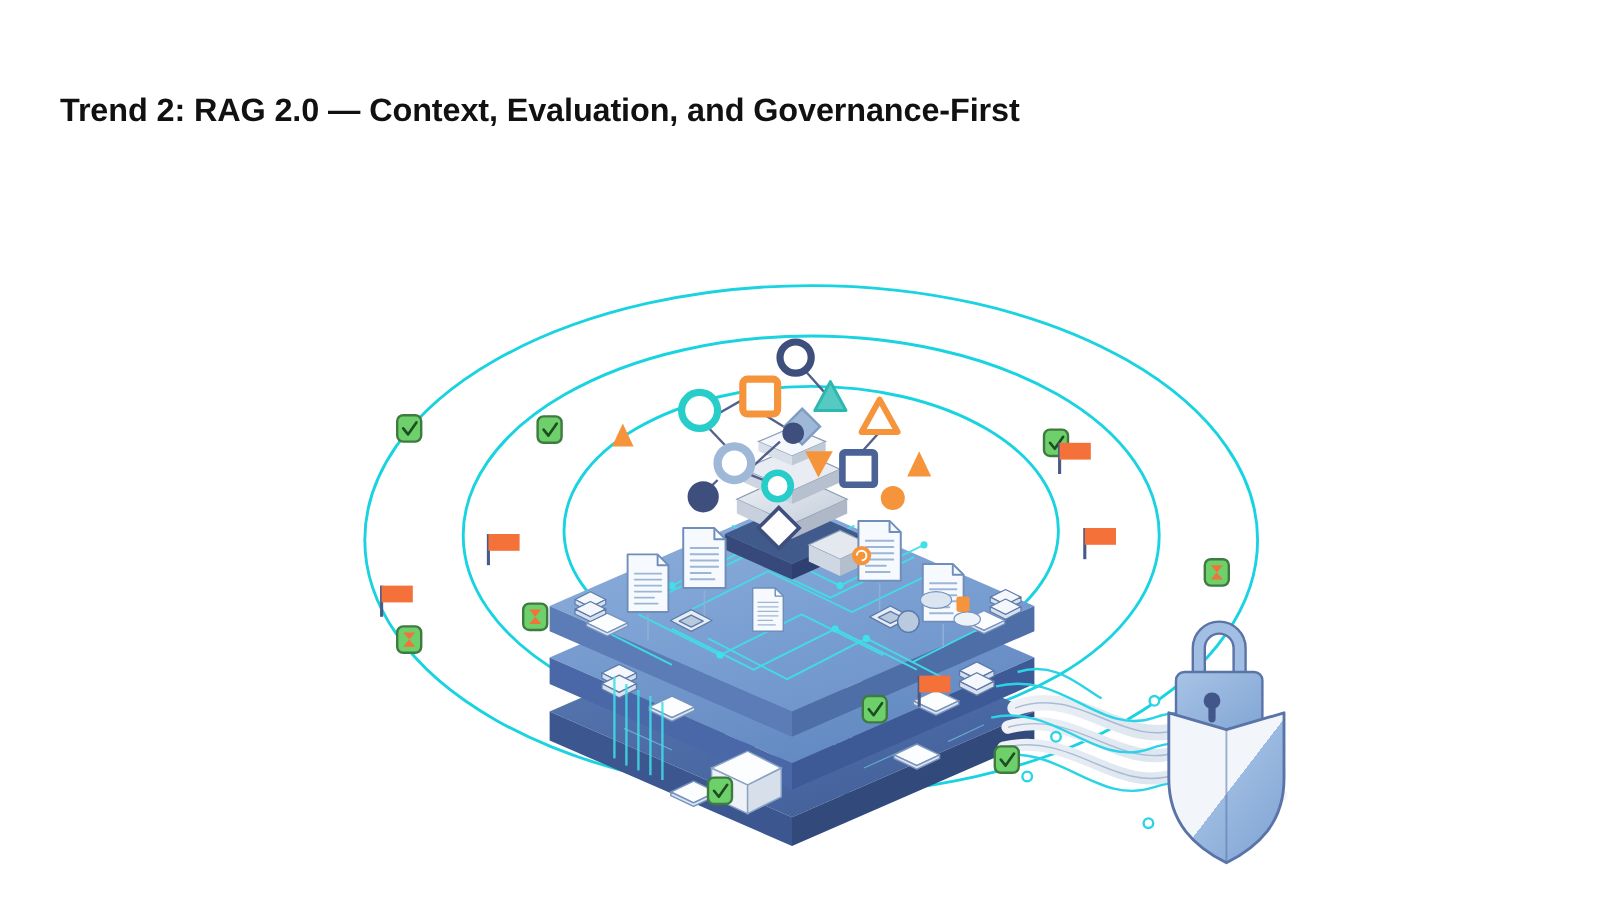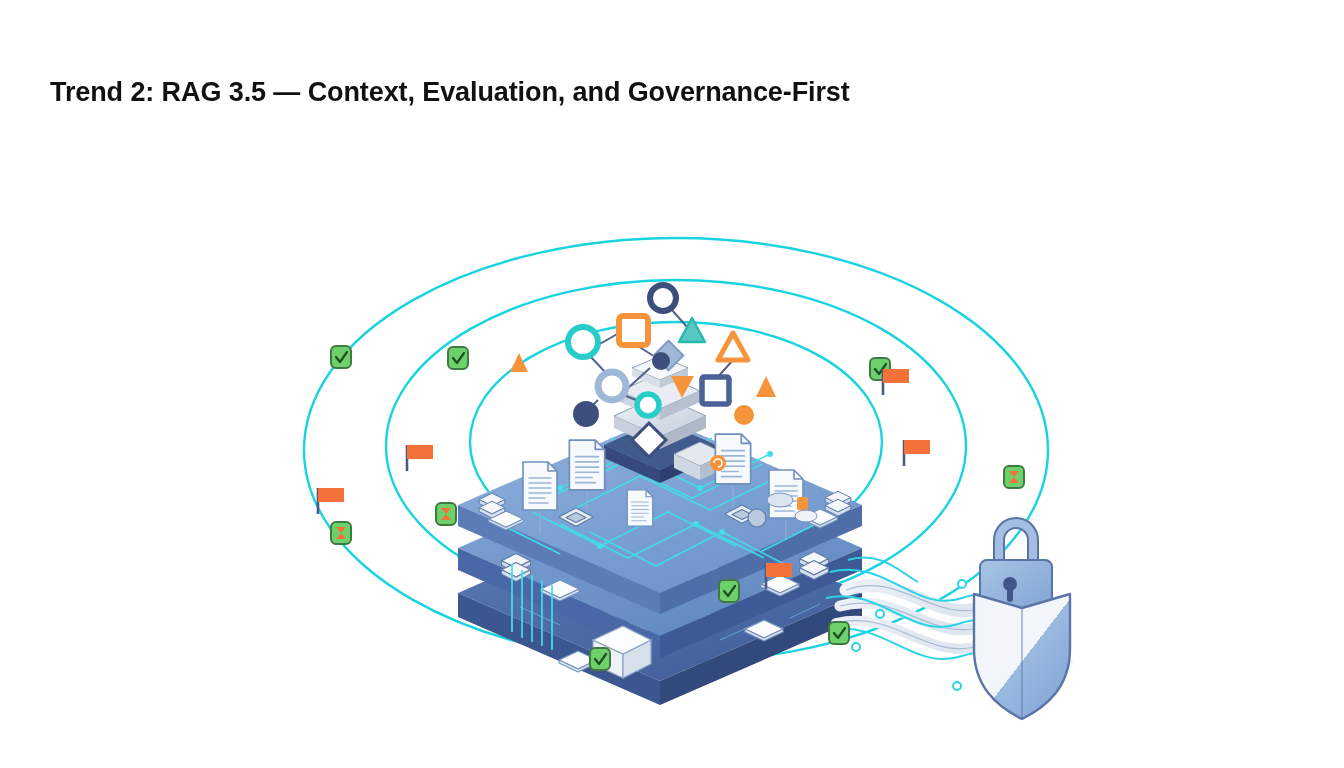--- a/index.html
+++ b/index.html
@@ -32,21 +32,21 @@
     left: 0; top: 120px;
     width: 1344px; height: 648px;
   }
   #figure svg { display: block; }
 </style>
 </head>
 <body>
 
 <div id="slide">
 
-  <div id="slide-title">Trend 2: RAG 3.5 — Context, Evaluation, and Governance-First</div>
+  <div id="slide-title">Trend 2: RAG 2.0 — Context, Evaluation, and Governance-First</div>
 
   <div id="figure">
     <svg width="1344" height="648" viewBox="0 0 1344 648" xmlns="http://www.w3.org/2000/svg">
       <defs>
         <linearGradient id="slabTopG" x1="0" y1="0" x2="0.6" y2="1">
           <stop offset="0" stop-color="#8fb1dc"></stop>
           <stop offset="1" stop-color="#6f95cc"></stop>
         </linearGradient>
         <linearGradient id="slabTopG2" x1="0" y1="0" x2="0.6" y2="1">
           <stop offset="0" stop-color="#84a7d6"></stop>

